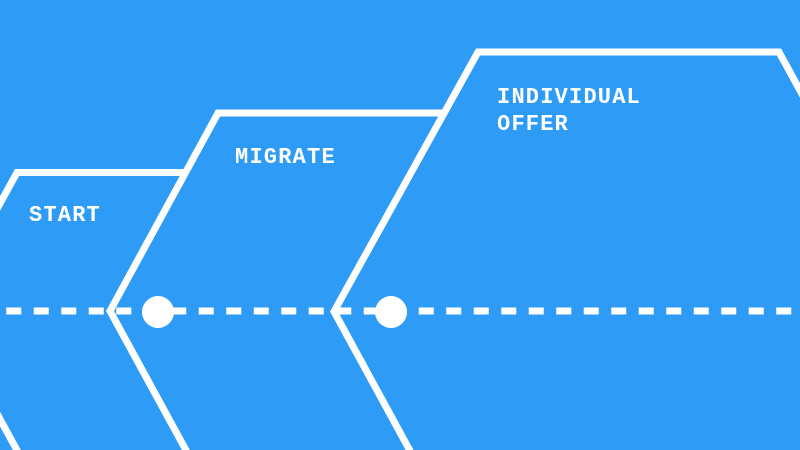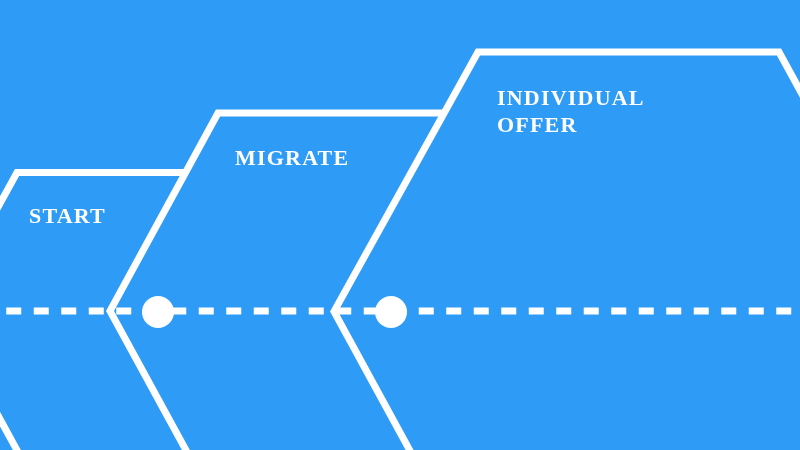--- a/index.html
+++ b/index.html
@@ -14,21 +14,21 @@
     background: var(--bg, #2E9CF6);
   }
   .scene svg {
     position: absolute;
     left: 0;
     top: 0;
     display: block;
   }
   .stage-label {
     position: absolute;
-    font-family: Liberation Serif, serif;
+    font-family: Liberation Mono, monospace;
     font-weight: bold;
     font-size: 22px;
     line-height: 27px;
     letter-spacing: 1.2px;
     color: var(--line, #FFFFFF);
     white-space: pre-line;
   }
   .stage-label.start    { left: 29px;  top: 202px; }
   .stage-label.migrate  { left: 235px; top: 144px; }
   .stage-label.individual { left: 497px; top: 84px; }

